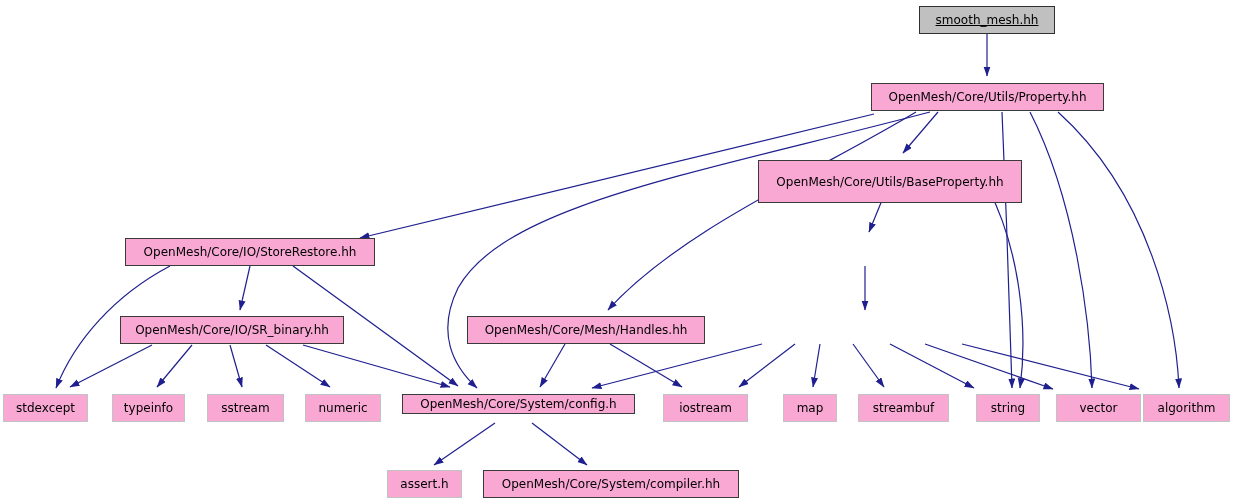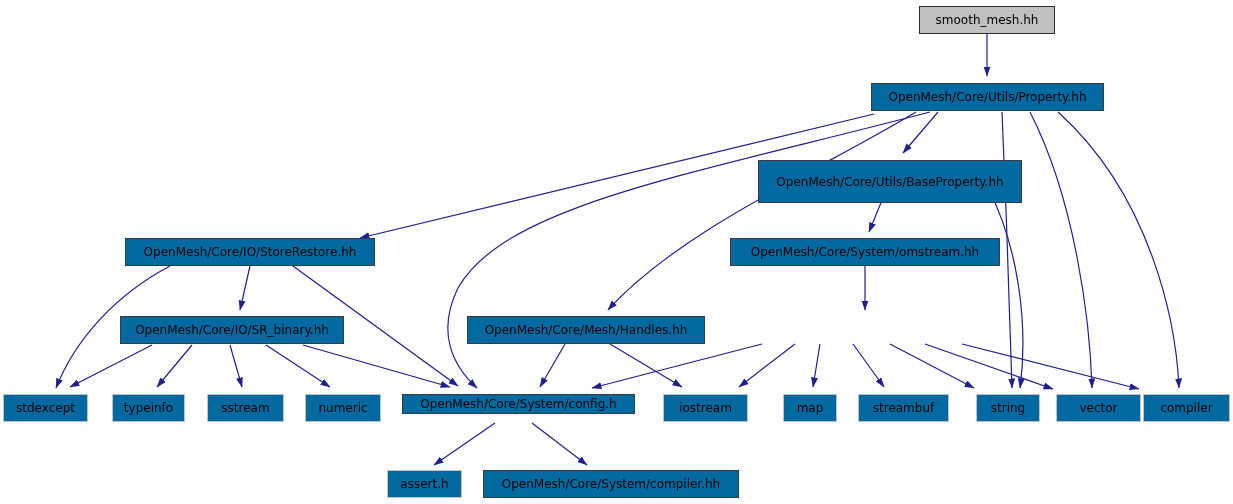--- a/index.html
+++ b/index.html
@@ -10,24 +10,24 @@
     font-family:"DejaVu Sans","Liberation Sans",sans-serif;
     overflow:hidden;
   }
   #edge-layer{position:absolute;left:0;top:0;width:1233px;height:504px;pointer-events:none;}
   .node{
     position:absolute;
     box-sizing:border-box;
     display:flex;align-items:center;justify-content:center;
     font-size:12px;color:#000000;
     white-space:nowrap;overflow:hidden;
-    background:#0369a1;
+    background:#f9a8d4;
     text-align:center;
   }
-  .node.root{background:#c0c0c0;border:1.5px solid #303030;}
+  .node.root{background:#c0c0c0;border:1.5px solid #303030;text-decoration:underline;}
   .node.internal{border:1.5px solid #3a3a3a;cursor:pointer;}
   .node.system{border:1px solid #c2c2c2;}
   .edge{fill:none;stroke:#1f1f8f;stroke-width:1.2;}
 </style>
 </head>
 <body>
 
 <div id="canvas">
 
   <svg id="edge-layer" viewBox="0 0 1233 504" xmlns="http://www.w3.org/2000/svg">
@@ -65,30 +65,29 @@
     <path class="edge" d="M925,344 L1053,389" marker-end="url(#arrow)"></path>
     <path class="edge" d="M962,344 L1139,389" marker-end="url(#arrow)"></path>
     <path class="edge" d="M495,423 L434,465" marker-end="url(#arrow)"></path>
     <path class="edge" d="M532,423 L587,465" marker-end="url(#arrow)"></path>
   </svg>
 
   <div class="node root" style="left:919px;top:6px;width:136px;height:28px">smooth_mesh.hh</div>
   <div class="node internal" style="left:871px;top:83px;width:233px;height:28px">OpenMesh/Core/Utils/Property.hh</div>
   <div class="node internal" style="left:758px;top:160px;width:264px;height:43px">OpenMesh/Core/Utils/BaseProperty.hh</div>
   <div class="node internal" style="left:125px;top:238px;width:250px;height:28px">OpenMesh/Core/IO/StoreRestore.hh</div>
-  <div class="node internal" style="left:730px;top:238px;width:270px;height:28px">OpenMesh/Core/System/omstream.hh</div>
   <div class="node internal" style="left:467px;top:316px;width:238px;height:28px">OpenMesh/Core/Mesh/Handles.hh</div>
   <div class="node internal" style="left:120px;top:316px;width:224px;height:28px">OpenMesh/Core/IO/SR_binary.hh</div>
   <div class="node system" style="left:3px;top:394px;width:85px;height:28px">stdexcept</div>
   <div class="node system" style="left:112px;top:394px;width:73px;height:28px">typeinfo</div>
   <div class="node system" style="left:207px;top:394px;width:77px;height:28px">sstream</div>
   <div class="node system" style="left:305px;top:394px;width:76px;height:28px">numeric</div>
   <div class="node internal" style="left:402px;top:394px;width:233px;height:20px">OpenMesh/Core/System/config.h</div>
   <div class="node system" style="left:663px;top:394px;width:85px;height:28px">iostream</div>
   <div class="node system" style="left:783px;top:394px;width:54px;height:28px">map</div>
   <div class="node system" style="left:858px;top:394px;width:91px;height:28px">streambuf</div>
   <div class="node system" style="left:976px;top:394px;width:64px;height:28px">string</div>
   <div class="node system" style="left:1056px;top:394px;width:85px;height:28px">vector</div>
-  <div class="node system" style="left:1143px;top:394px;width:87px;height:28px">compiler</div>
+  <div class="node system" style="left:1143px;top:394px;width:87px;height:28px">algorithm</div>
   <div class="node system" style="left:387px;top:470px;width:75px;height:28px">assert.h</div>
   <div class="node internal" style="left:483px;top:470px;width:256px;height:28px">OpenMesh/Core/System/compiler.hh</div>
 
 </div>
 
 </body></html>

